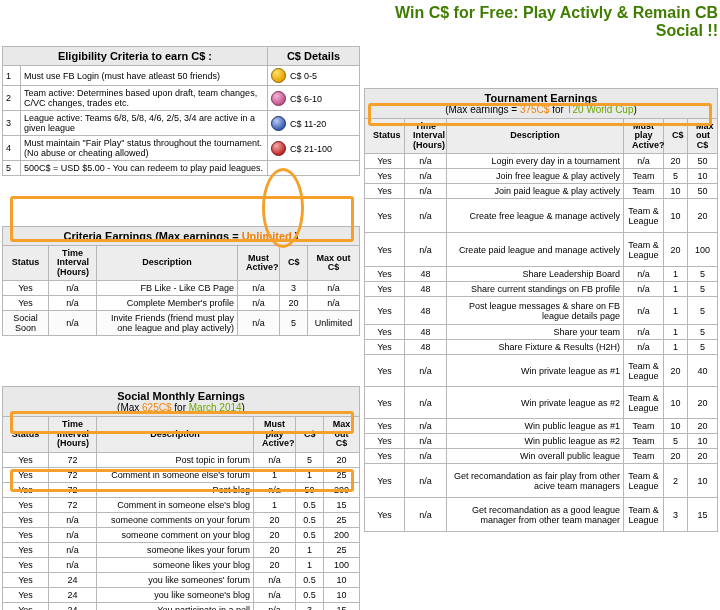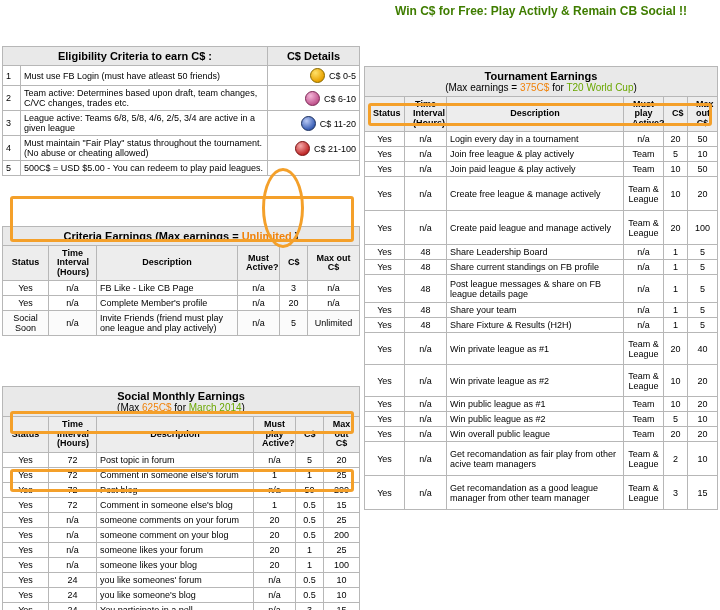--- a/index.html
+++ b/index.html
@@ -49,46 +49,46 @@
   }
   .colhdr td, .colhdr th {
     background: #ededed;
     text-align: center;
     font-weight: bold;
     font-size: 9px;
     line-height: 1.05;
     padding: 3px 8px;
   }
   .c { text-align: center; }
-  .l { text-align: left; }
+  .l { text-align: right; }
   .orange { color: #f0820a; }
   .green { color: #6aa700; }
   .darkgreen { color: #3f7d00; }
   .gray-row td { background: #fbfbfb; }
-  .coin-cell { text-align: right; white-space: nowrap; }
+  .coin-cell { text-align: left; white-space: nowrap; }
   .coin {
     display: inline-block;
     width: 15px; height: 15px;
     border-radius: 50%;
     vertical-align: middle;
     margin-right: 4px;
     border: 1px solid #8a6a00;
     background: radial-gradient(circle at 35% 30%, #ffe169, #e8a200 70%, #b97c00 100%);
     position: relative;
   }
   .coin.c2 { background: radial-gradient(circle at 35% 30%, #f3b6d8, #c2568f 70%, #8f2f63 100%); border-color:#7e2b57; }
   .coin.c3 { background: radial-gradient(circle at 35% 30%, #b9c9f5, #3a5fb5 70%, #22396e 100%); border-color:#1e3260; }
   .coin.c4 { background: radial-gradient(circle at 35% 30%, #f5a9a9, #c02a2a 70%, #8a1616 100%); border-color:#7a1515; }
   .coin-label { font-size: 9px; vertical-align: middle; }
 
   .title-green {
     color: #2f7d1f;
     font-weight: bold;
-    font-size: 12px;
-    text-align: center;
+    font-size: 16px;
+    text-align: right;
     padding: 2px 0 4px 0;
   }
 
   
   .hl {
     position: absolute;
     border: 3px solid #f4a02a;
     border-radius: 3px;
     pointer-events: none;
   }

